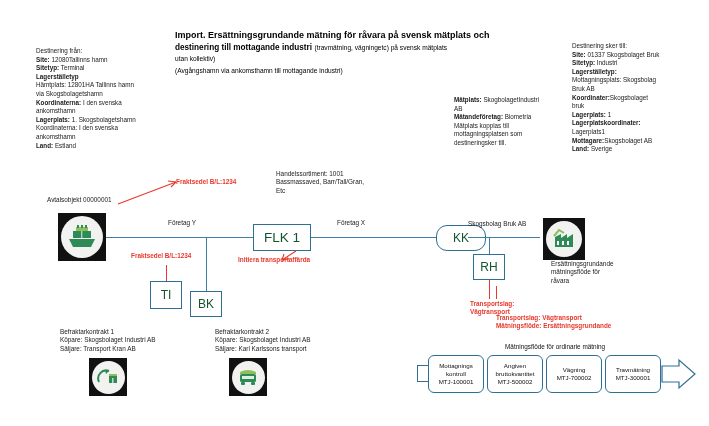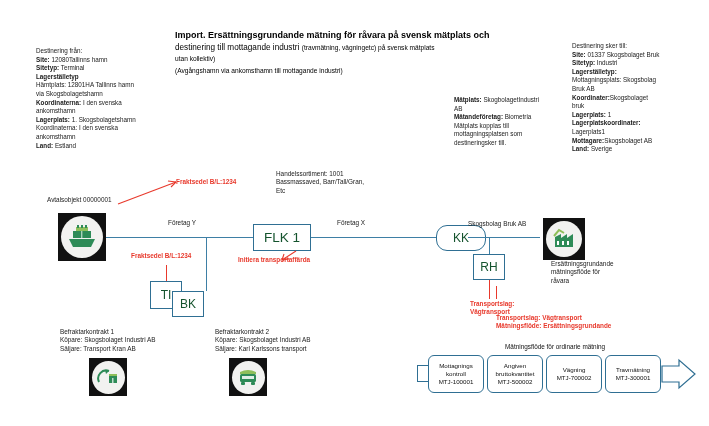--- a/index.html
+++ b/index.html
@@ -13,21 +13,21 @@
   }
   .canvas{position:relative;width:709px;height:426px;}
   .abs{position:absolute;}
 
   
   .infoblock{font-size:6.3px;line-height:8.6px;color:#1a1a1a;white-space:normal;}
   .infoblock b{font-weight:bold;}
   .infoblock .ln{display:block;}
 
   .title{font-size:9px;line-height:11.5px;font-weight:bold;color:#000;}
-  .title .sub2{font-weight:normal;font-size:8.2px;}
+  .title .sub2{font-weight:bold;font-size:8.2px;}
   .title .small{font-weight:normal;font-size:6.6px;}
 
   .note{font-size:6.4px;line-height:8.4px;color:#1a1a1a;}
   .redbold{color:#e8392c;font-weight:bold;font-size:6.4px;line-height:8.4px;}
 
   
   .nodebox{
     border:1.3px solid #2f6f93;
     background:#ffffff;
     display:flex;align-items:center;justify-content:center;
@@ -202,21 +202,21 @@
     <div>Mätningsflöde: Ersättningsgrundande</div>
   </div>
 
   <div class="abs redbold" style="left:131px;top:252px;">Fraktsedel B/L:1234</div>
   <div class="abs rvline" style="left:166px;top:265px;height:16px;"></div>
   <div class="abs nodebox" style="left:150px;top:281px;width:32px;height:28px;">
     <span>TI</span>
   </div>
 
   <div class="abs vline" style="left:206px;top:237px;height:54px;"></div>
-  <div class="abs nodebox" style="left:172px;top:291px;width:32px;height:26px;">
+  <div class="abs nodebox" style="left:190px;top:291px;width:32px;height:26px;">
     <span>BK</span>
   </div>
 
   <div class="abs note" style="left:60px;top:328px;width:160px;">
     <div>Befraktarkontrakt 1</div>
     <div>Köpare: Skogsbolaget Industri AB</div>
     <div>Säljare: Transport Kran AB</div>
   </div>
   <div class="abs iconbox" style="left:89px;top:358px;width:38px;height:38px;">
     <div class="iconcircle" style="width:33px;height:33px;">

